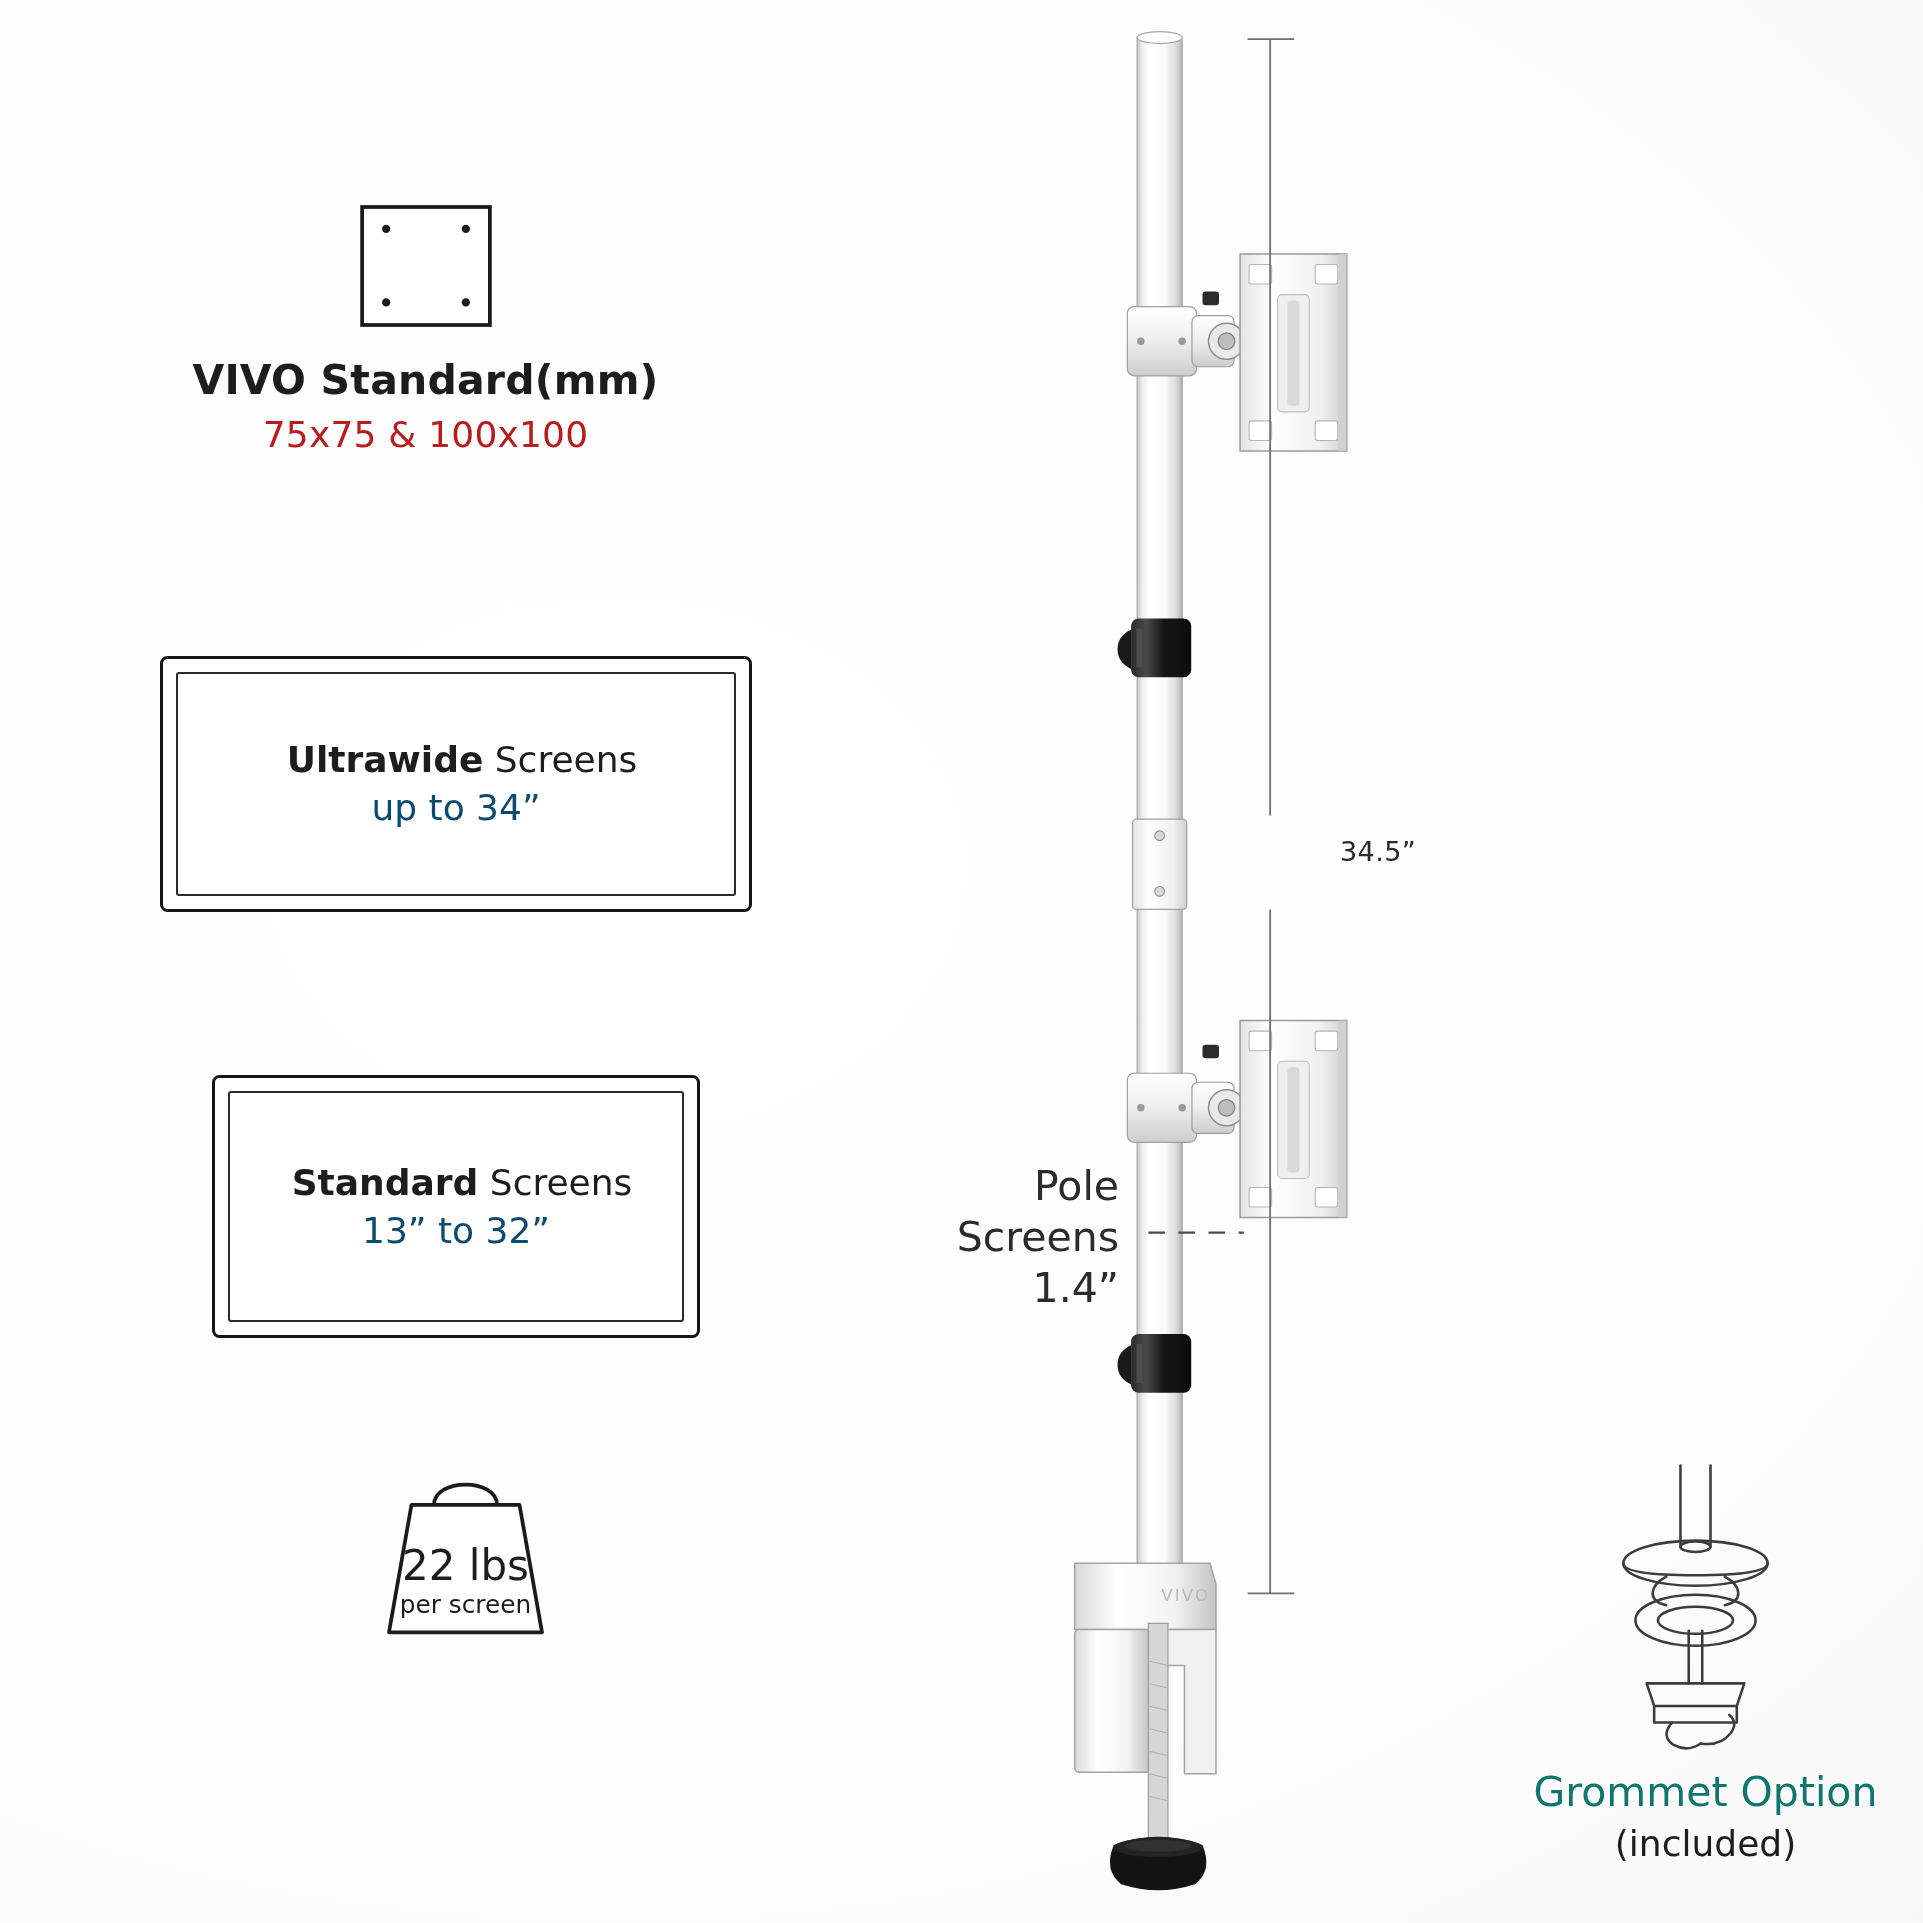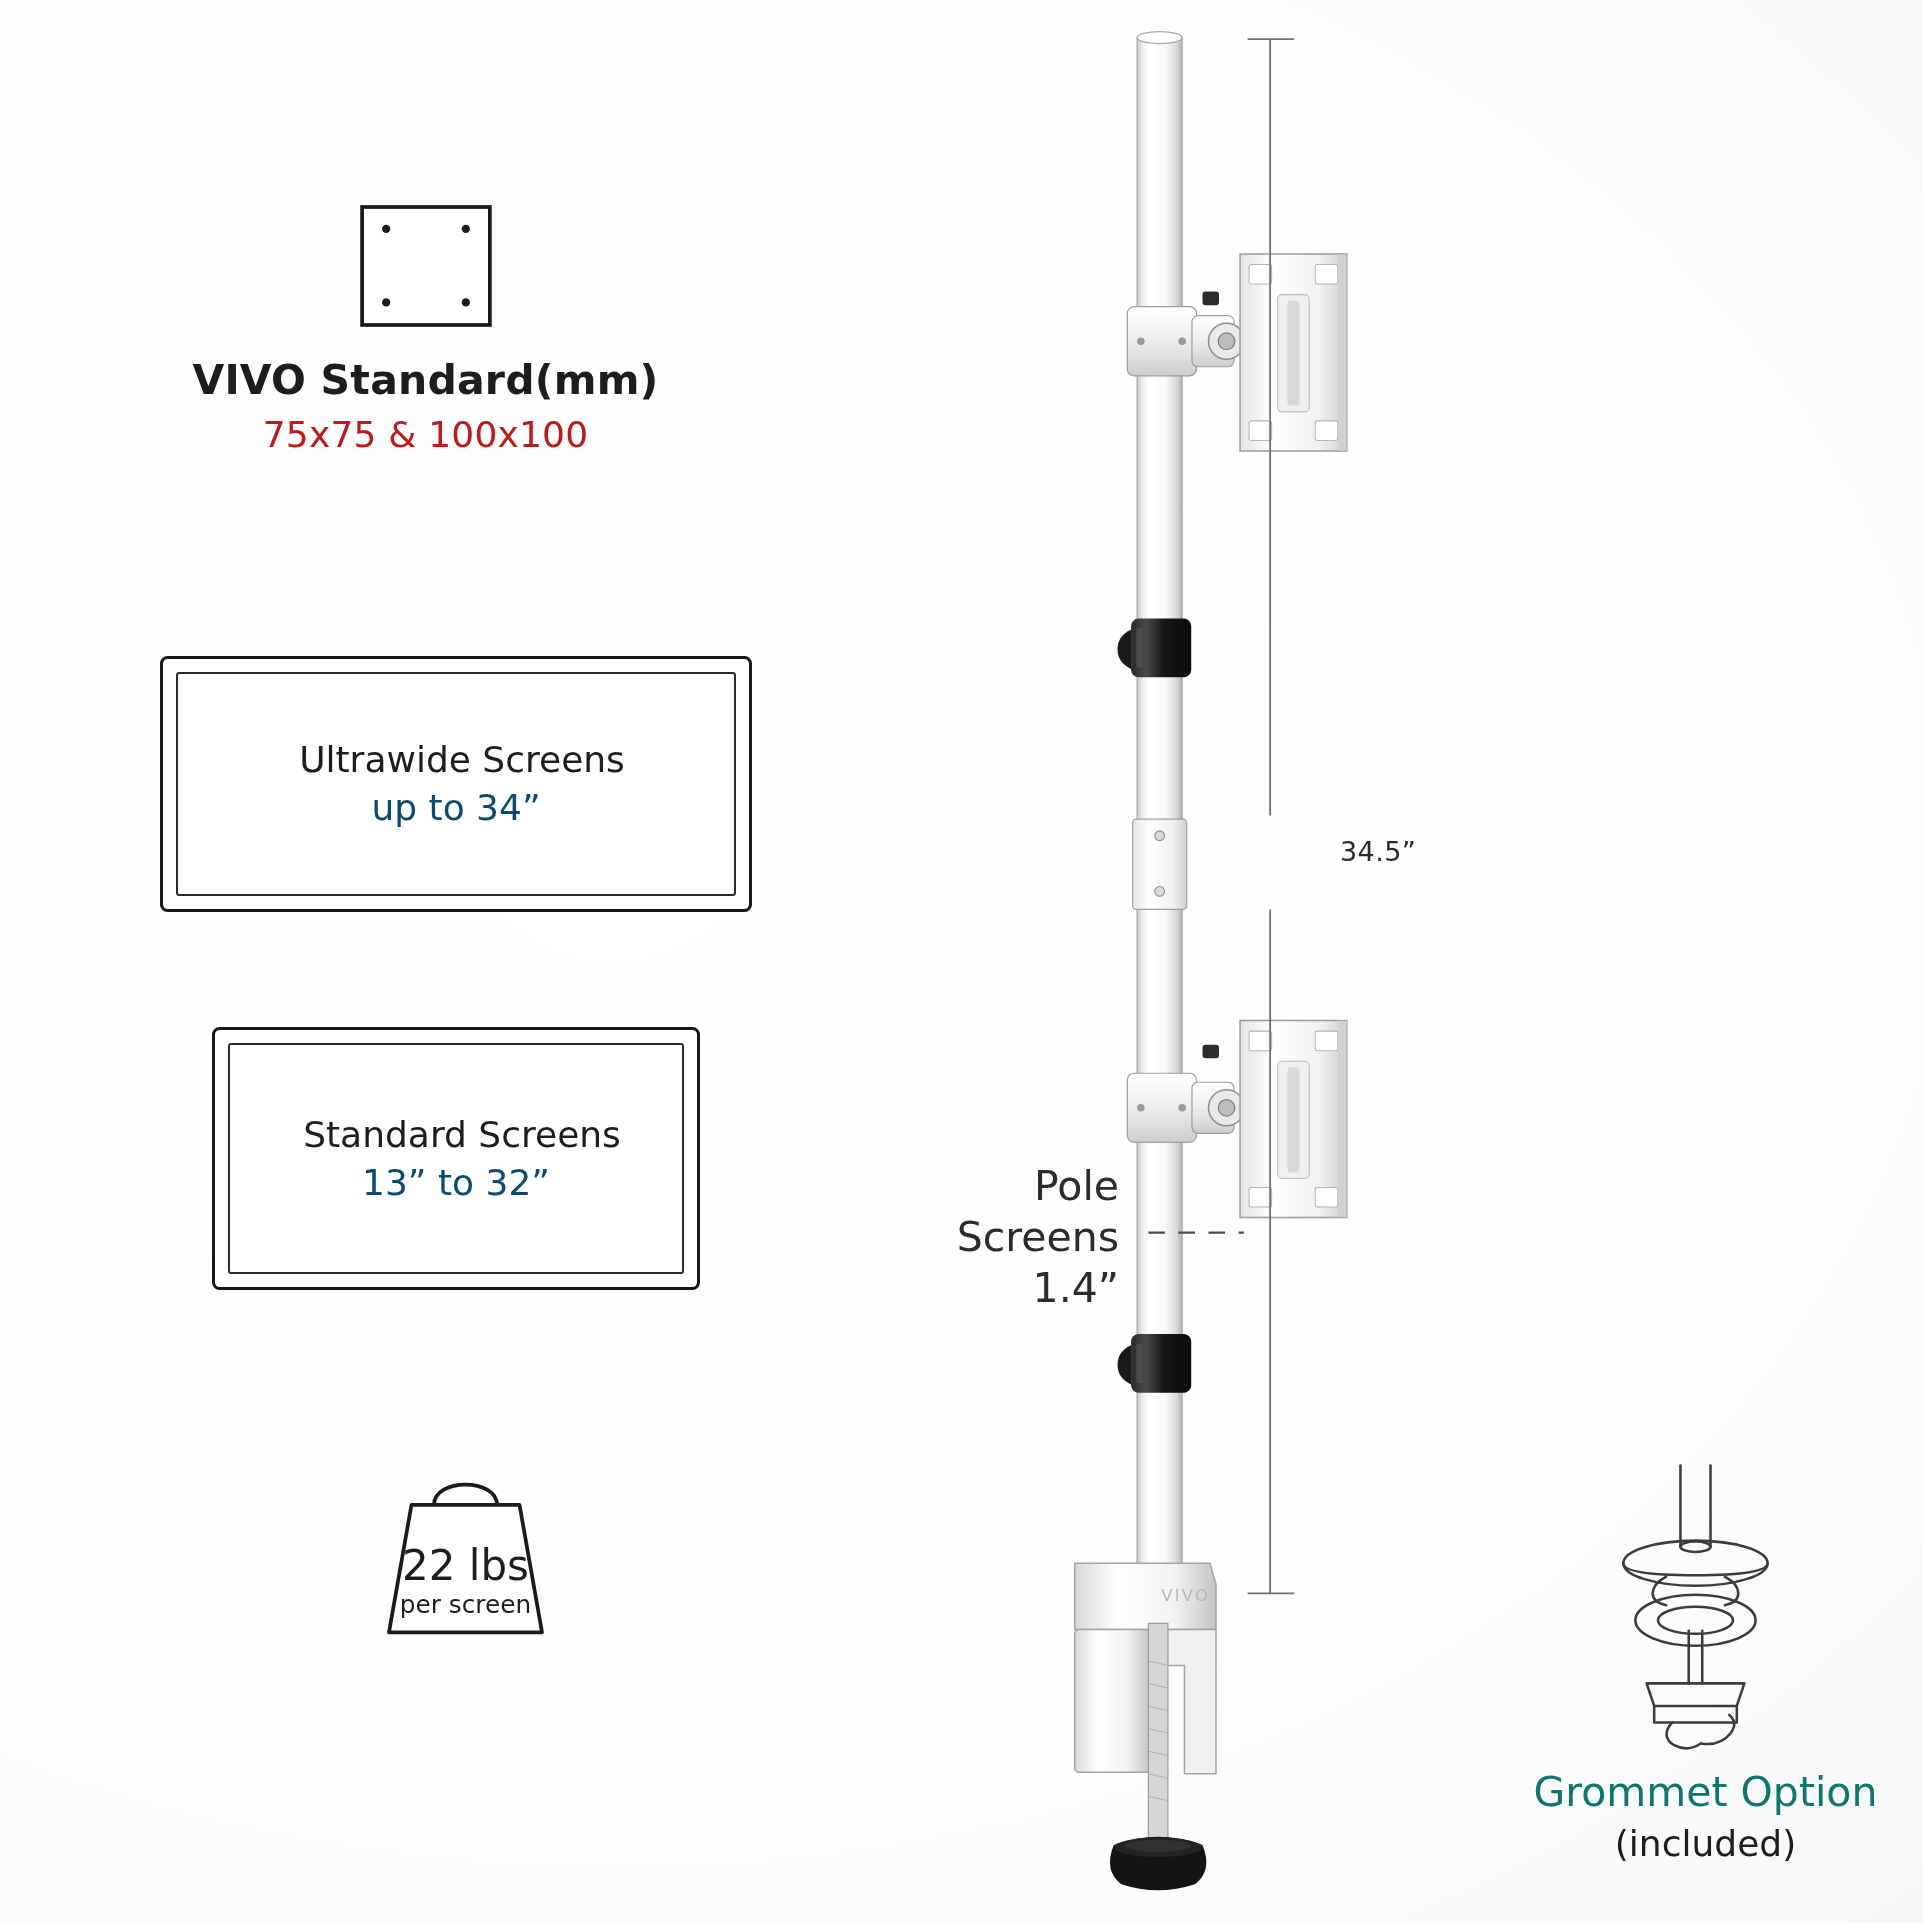--- a/index.html
+++ b/index.html
@@ -38,25 +38,25 @@
     background:#ffffff;
   }
   .screen-badge .inner{
     border:2.3px solid #2a2a2a; border-radius:3px;
     width:100%; height:100%;
     display:flex; flex-direction:column;
     align-items:center; justify-content:center;
     text-align:center; background:#fff;
   }
   .badge-l1{ font-size:36px; color:#1d1d1d; line-height:1.32; white-space:nowrap; }
-  .badge-l1 b{ font-weight:400;margin-left:12px; }
+  .badge-l1 b{ font-weight:700;margin-left:12px; }
   .badge-l2{ font-size:36px; color:#0c4a6e; line-height:1.32; white-space:nowrap; }
 
   #badge-ultrawide{ left:160px; top:656px; width:592px; height:256px; }
-  #badge-standard { left:212px; top:1027px; width:488px; height:263px; }
+  #badge-standard { left:212px; top:1075px; width:488px; height:263px; }
 
   #weight-block{ position:absolute; left:353px; top:1458px; width:225px; }
   #weight-svg{ display:block; width:225px; height:188px; }
   .wt-main{ font-size:56px; fill:#1d1d1d; font-family:"DejaVu Sans", sans-serif; }
   .wt-sub { font-size:33px; fill:#1d1d1d; font-family:"DejaVu Sans", sans-serif; }
 
   
   #product{ position:absolute; left:1052px; top:0px; width:316px; height:1924px; }
 
   

